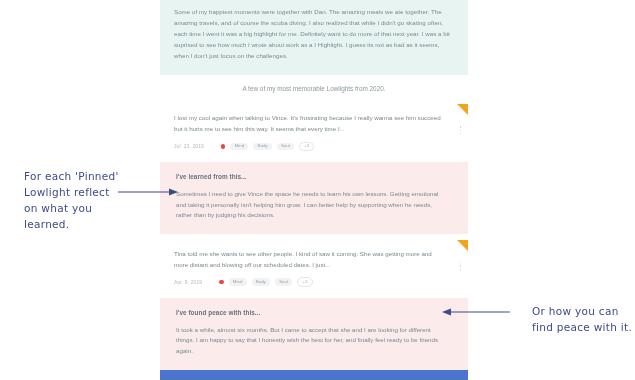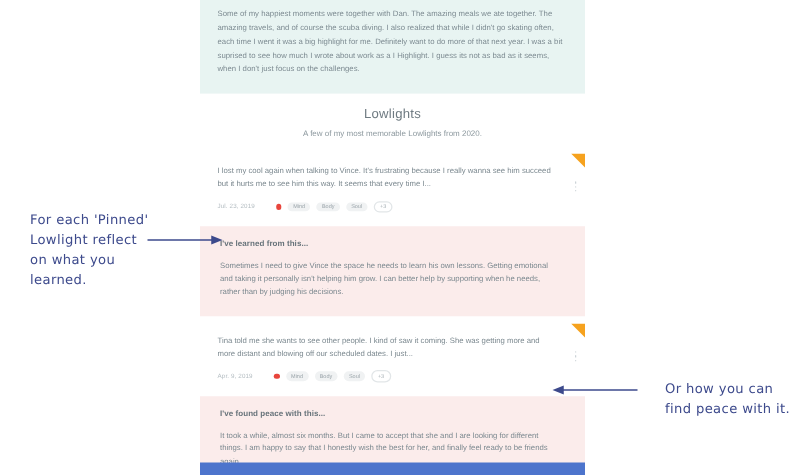--- a/index.html
+++ b/index.html
@@ -208,21 +208,20 @@
 </head>
 <body>
 
 <div id="app-column">
 
   <div id="recap-panel">
     <p id="recap-text">Some of my happiest moments were together with Dan. The amazing meals we ate together. The amazing travels, and of course the scuba diving. I also realized that while I didn't go skating often, each time I went it was a big highlight for me. Definitely want to do more of that next year. I was a bit suprised to see how much I wrote about work as a I Highlight. I guess its not as bad as it seems, when I don't just focus on the challenges.</p>
   </div>
 
   <div id="section-header">
-    <h2 id="section-title">Lowlights</h2>
     <p id="section-subtitle">A few of my most memorable Lowlights from 2020.</p>
   </div>
 
   <div class="entry-card">
     <div class="pin-flag"></div>
     <div class="kebab">
       <span></span>
       <span></span>
       <span></span>
     </div>

